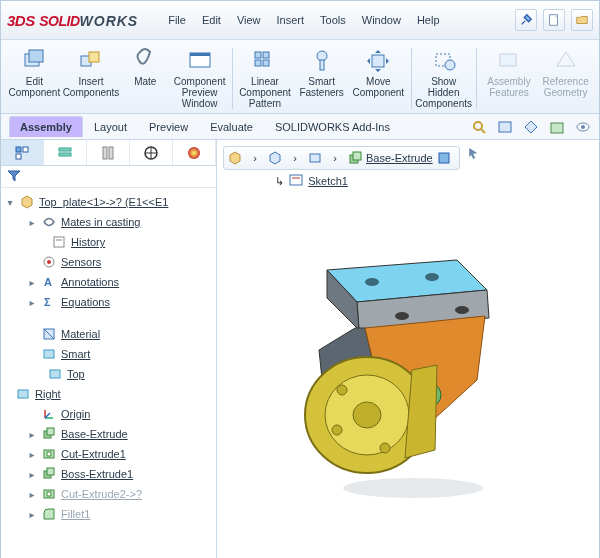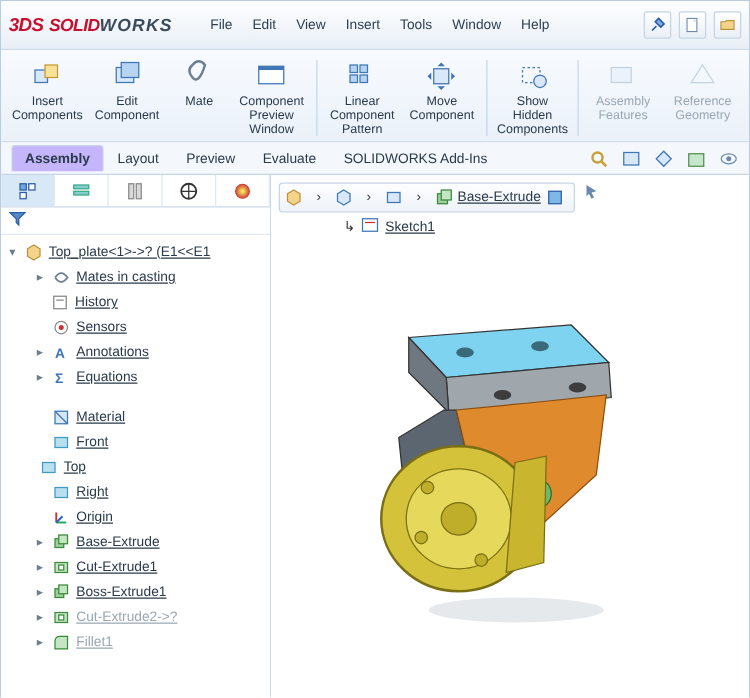--- a/index.html
+++ b/index.html
@@ -87,34 +87,34 @@
             <path d="M2 5 L6 5 L7 4 L14 4 L14 12 L2 12 Z" fill="#f3d48a" stroke="#b8923d"></path>
           </svg>
         </div>
     </div>
   </div>
 
   <div class="ribbon">
     <div class="rbtn">
         <div class="ric">
           <svg width="26" height="26" viewBox="0 0 26 26">
+            <rect x="4" y="6" width="14" height="12" fill="#d8e8f8" stroke="#3e76b6"></rect>
+            <rect x="8" y="2" width="14" height="12" fill="#b7d4f1" stroke="#3e76b6"></rect>
+          </svg>
+        </div>
+        <div class="rlab">Edit Component</div>
+      </div>
+    <div class="rbtn">
+        <div class="ric">
+          <svg width="26" height="26" viewBox="0 0 26 26">
             <rect x="3" y="8" width="10" height="10" fill="#d8e8f8" stroke="#3e76b6"></rect>
             <rect x="11" y="4" width="10" height="10" fill="#f7e29a" stroke="#c29a2d"></rect>
           </svg>
         </div>
         <div class="rlab">Insert Components</div>
-      </div>
-    <div class="rbtn">
-        <div class="ric">
-          <svg width="26" height="26" viewBox="0 0 26 26">
-            <rect x="4" y="6" width="14" height="12" fill="#d8e8f8" stroke="#3e76b6"></rect>
-            <rect x="8" y="2" width="14" height="12" fill="#b7d4f1" stroke="#3e76b6"></rect>
-          </svg>
-        </div>
-        <div class="rlab">Edit Component</div>
       </div>
     <div class="rbtn">
         <div class="ric">
           <svg width="22" height="26" viewBox="0 0 22 26">
             <path d="M6 4 Q11 -2 16 4 Q11 20 6 14 Q1 8 6 4" fill="none" stroke="#6b7e91" stroke-width="2"></path>
           </svg>
         </div>
         <div class="rlab">Mate</div>
       </div>
     <div class="rbtn">
@@ -130,20 +130,29 @@
     <div class="rbtn">
         <div class="ric">
           <svg width="26" height="26" viewBox="0 0 26 26">
             <rect x="3" y="4" width="6" height="6" fill="#b7d4f1" stroke="#3e76b6"></rect>
             <rect x="11" y="4" width="6" height="6" fill="#b7d4f1" stroke="#3e76b6"></rect>
             <rect x="3" y="12" width="6" height="6" fill="#b7d4f1" stroke="#3e76b6"></rect>
             <rect x="11" y="12" width="6" height="6" fill="#b7d4f1" stroke="#3e76b6"></rect>
           </svg>
         </div>
         <div class="rlab">Linear Component Pattern</div>
+      </div>
+    <div class="rbtn">
+        <div class="ric">
+          <svg width="24" height="26" viewBox="0 0 24 26">
+            <circle cx="12" cy="8" r="5" fill="#d8e8f8" stroke="#3e76b6"></circle>
+            <rect x="10" y="12" width="4" height="10" fill="#d8e8f8" stroke="#3e76b6"></rect>
+          </svg>
+        </div>
+        <div class="rlab">Smart Fasteners</div>
       </div>
     <div class="rbtn">
         <div class="ric">
           <svg width="26" height="26" viewBox="0 0 26 26">
             <rect x="7" y="7" width="12" height="12" fill="#d8e8f8" stroke="#3e76b6"></rect>
             <path d="M13 2 L16 5 L10 5 Z M13 24 L16 21 L10 21 Z M2 13 L5 10 L5 16 Z M24 13 L21 10 L21 16 Z" fill="#3e76b6"></path>
           </svg>
         </div>
         <div class="rlab">Move Component</div>
       </div>
@@ -272,21 +281,21 @@
         <div id="tree-children">
             <div class="node" style="padding-left: 26px;">
               <span class="exp">▸</span>
               <span class="nic">
                 <svg width="14" height="14" viewBox="0 0 14 14">
                   <path d="M2 7 Q7 0 12 7 Q7 14 2 7" fill="none" stroke="#6b7e91" stroke-width="1.5"></path>
                 </svg>
               </span>
               <span class="nlab ">Mates in casting</span>
             </div>
-            <div class="node" style="padding-left: 25px;">
+            <div class="node" style="padding-left: 36px;">
               <span class="exp"></span>
               <span class="nic">
                 <svg width="14" height="14" viewBox="0 0 14 14">
                   <rect x="2" y="2" width="10" height="10" fill="#fff" stroke="#888"></rect>
                   <line x1="4" y1="5" x2="10" y2="5" stroke="#888"></line>
                 </svg>
               </span>
               <span class="nlab ">History</span>
             </div>
             <div class="node" style="padding-left: 26px;">
@@ -327,32 +336,32 @@
               </span>
               <span class="nlab ">Material <not specified=""></not></span>
             </div>
             <div class="node" style="padding-left: 26px;">
               <span class="exp"></span>
               <span class="nic">
                 <svg width="14" height="14" viewBox="0 0 14 14">
                   <rect x="2" y="3" width="10" height="8" fill="#b9e0ef" stroke="#3e9ac6"></rect>
                 </svg>
               </span>
-              <span class="nlab ">Front</span>
-            </div>
-            <div class="node" style="padding-left: 16px;">
+              <span class="nlab ">Smart</span>
+            </div>
+            <div class="node" style="padding-left: 32px;">
               <span class="exp"></span>
               <span class="nic">
                 <svg width="14" height="14" viewBox="0 0 14 14">
                   <rect x="2" y="3" width="10" height="8" fill="#b9e0ef" stroke="#3e9ac6"></rect>
                 </svg>
               </span>
               <span class="nlab ">Top</span>
             </div>
-            <div class="node" style="padding-left: 26px;">
+            <div class="node" style="">
               <span class="exp"></span>
               <span class="nic">
                 <svg width="14" height="14" viewBox="0 0 14 14">
                   <rect x="2" y="3" width="10" height="8" fill="#b9e0ef" stroke="#3e9ac6"></rect>
                 </svg>
               </span>
               <span class="nlab ">Right</span>
             </div>
             <div class="node" style="padding-left: 26px;">
               <span class="exp"></span>

